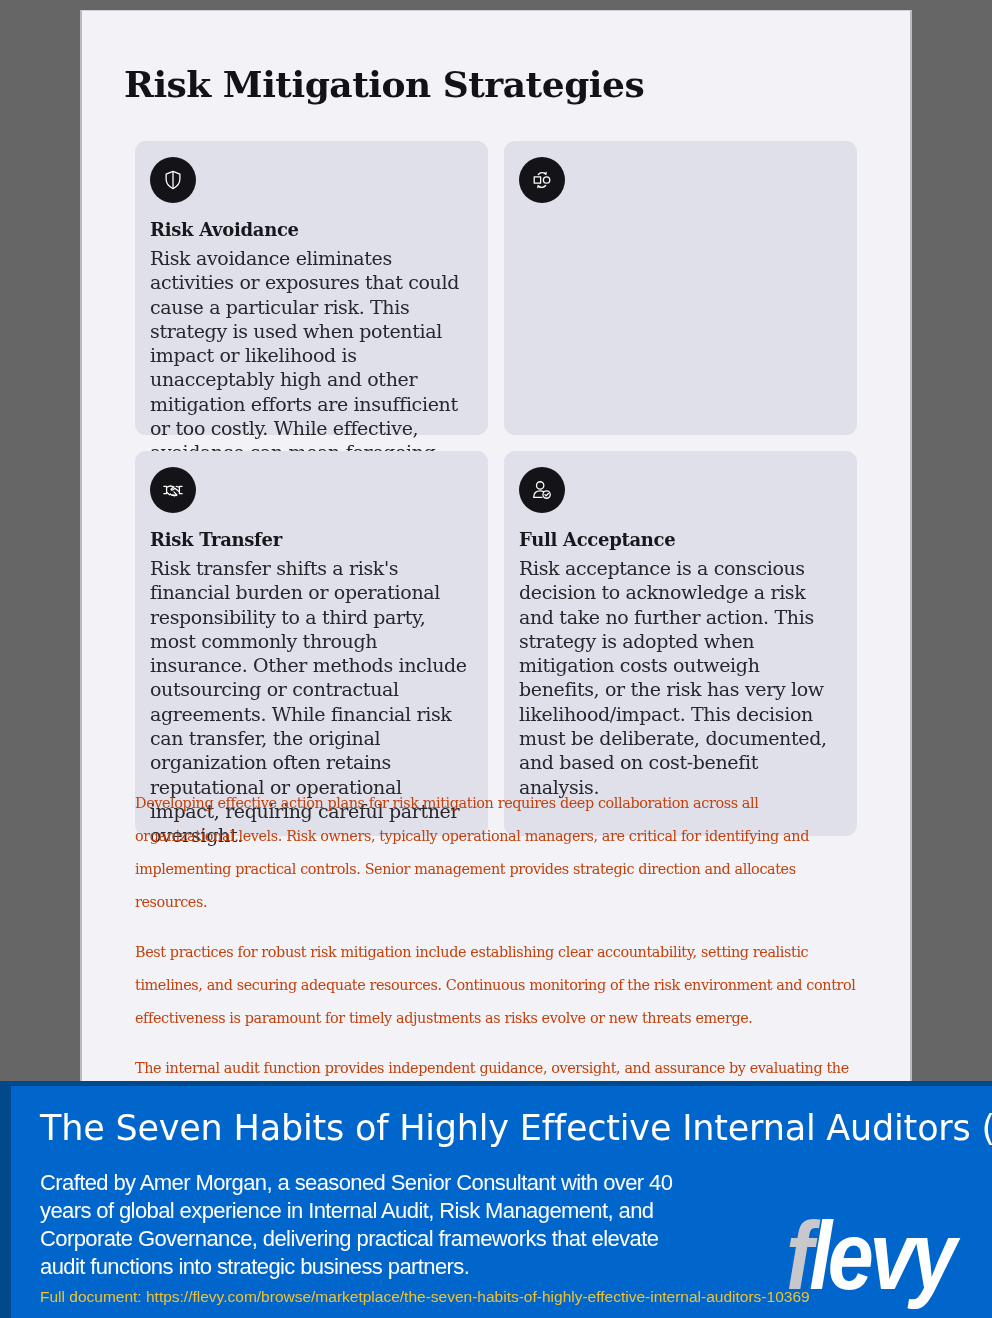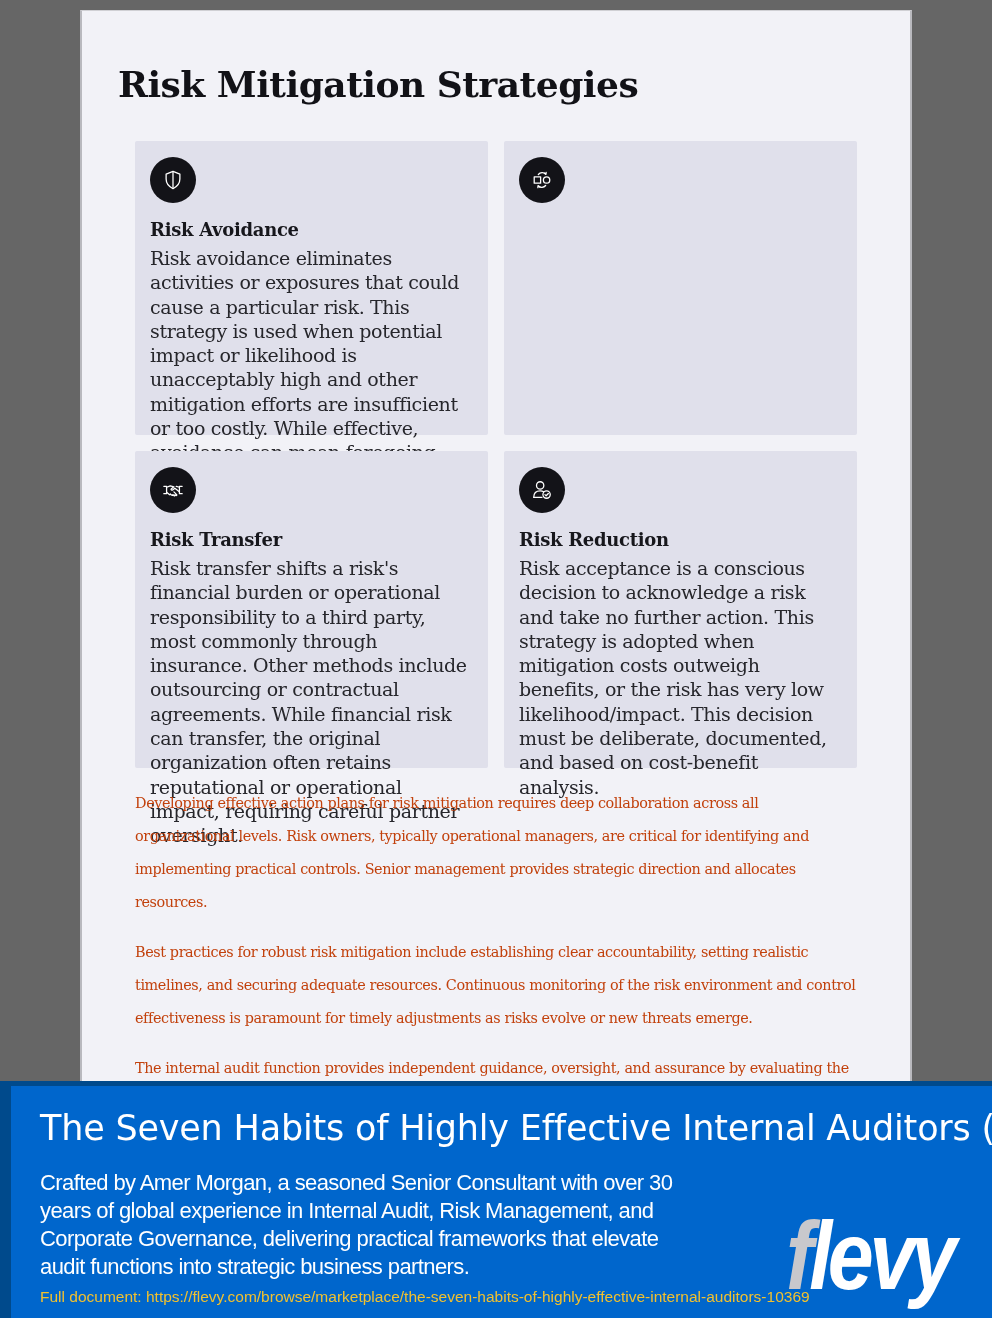--- a/index.html
+++ b/index.html
@@ -5,33 +5,33 @@
     * { box-sizing: border-box; margin: 0; padding: 0; }
     html, body { width: 992px; height: 1318px; overflow: hidden; }
     body { background: #666666; position: relative; font-family: "DejaVu Serif", serif; }
 
     .page {
       position: absolute; left: 80px; top: 10px; width: 832px; height: 1320px;
       background: #f2f2f7; border-left: 2px solid #b9b9be; border-right: 2px solid #b9b9be;
       border-top: 1px solid #d0d0d4;
     }
     .page-title {
-      position: absolute; left: 36px; top: 52px;
+      position: absolute; left: 42px; top: 52px;
       font-family: "DejaVu Serif", serif; font-weight: bold; font-size: 36px;
       color: #121217; letter-spacing: -0.5px;
     }
     .grid {
       position: absolute; left: 53px; top: 130px; width: 722px;
       display: grid; grid-template-columns: 353px 353px; column-gap: 16px; row-gap: 16px;
     }
     .card {
-      background: #e0e0eb; border-radius: 2px; padding: 16px 15px 14px 15px;
+      background: #e0e0eb; border-radius: 11px; padding: 16px 15px 14px 15px;
     }
     .card.row1 { height: 294px; }
-    .card.row2 { height: 317px; }
+    .card.row2 { height: 385px; }
     .icon-circle {
       width: 46px; height: 46px; border-radius: 50%; background: #131318;
       display: flex; align-items: center; justify-content: center;
     }
     .icon-circle svg { width: 22px; height: 22px; }
     .card-title {
       margin-top: 16px; font-family: "DejaVu Serif", serif; font-weight: bold;
       font-size: 18px; color: #17171c; letter-spacing: -0.3px;
     }
     .card-text {
@@ -123,35 +123,35 @@
     <div class="card row2">
       <div class="icon-circle">
         <svg viewBox="0 0 24 24" fill="none" stroke="#ffffff" stroke-width="1.4" stroke-linecap="round" stroke-linejoin="round">
           <circle cx="10" cy="7" r="4"></circle>
           <path d="M3 20 C3 15.5 6 13 10 13 C11.5 13 12.8 13.3 13.8 14"></path>
           <path d="M3 20 H12"></path>
           <circle cx="17" cy="17" r="4"></circle>
           <path d="M15.2 17 L16.5 18.3 L18.9 15.8"></path>
         </svg>
       </div>
-      <div class="card-title">Risk Reduction</div>
+      <div class="card-title">Full Acceptance</div>
       <p class="card-text">Risk acceptance is a conscious decision to acknowledge a risk and take no further action. This strategy is adopted when mitigation costs outweigh benefits, or the risk has very low likelihood/impact. This decision must be deliberate, documented, and based on cost-benefit analysis.</p>
     </div>
   </div>
 
   <div class="body-paras">
     <p class="body-para">Developing effective action plans for risk mitigation requires deep collaboration across all organizational levels. Risk owners, typically operational managers, are critical for identifying and implementing practical controls. Senior management provides strategic direction and allocates resources.</p>
     <p class="body-para">Best practices for robust risk mitigation include establishing clear accountability, setting realistic timelines, and securing adequate resources. Continuous monitoring of the risk environment and control effectiveness is paramount for timely adjustments as risks evolve or new threats emerge.</p>
     <p class="body-para">The internal audit function provides independent guidance, oversight, and assurance by evaluating the adequacy and effectiveness of management's risk mitigation strategies and testing control effectiveness. Audits ensure mitigation measures are appropriately designed, consistently applied, and achieve their intended purpose within acceptable tolerances.</p>
   </div>
 </div>
 
 <div class="banner">
   <div class="banner-title">
     <span>The Seven Habits of Highly Effective Internal Auditors</span>
     <span class="suffix">(0</span>
   </div>
-  <p class="banner-desc">Crafted by Amer Morgan, a seasoned Senior Consultant with over 30 years of global experience in Internal Audit, Risk Management, and Corporate Governance, delivering practical frameworks that elevate audit functions into strategic business partners.</p>
+  <p class="banner-desc">Crafted by Amer Morgan, a seasoned Senior Consultant with over 40 years of global experience in Internal Audit, Risk Management, and Corporate Governance, delivering practical frameworks that elevate audit functions into strategic business partners.</p>
   <div class="banner-link">Full document: https://flevy.com/browse/marketplace/the-seven-habits-of-highly-effective-internal-auditors-10369</div>
   <div class="flevy-logo">
     <span class="f">f</span><span>levy</span>
   </div>
 </div>
 
 </body></html>

